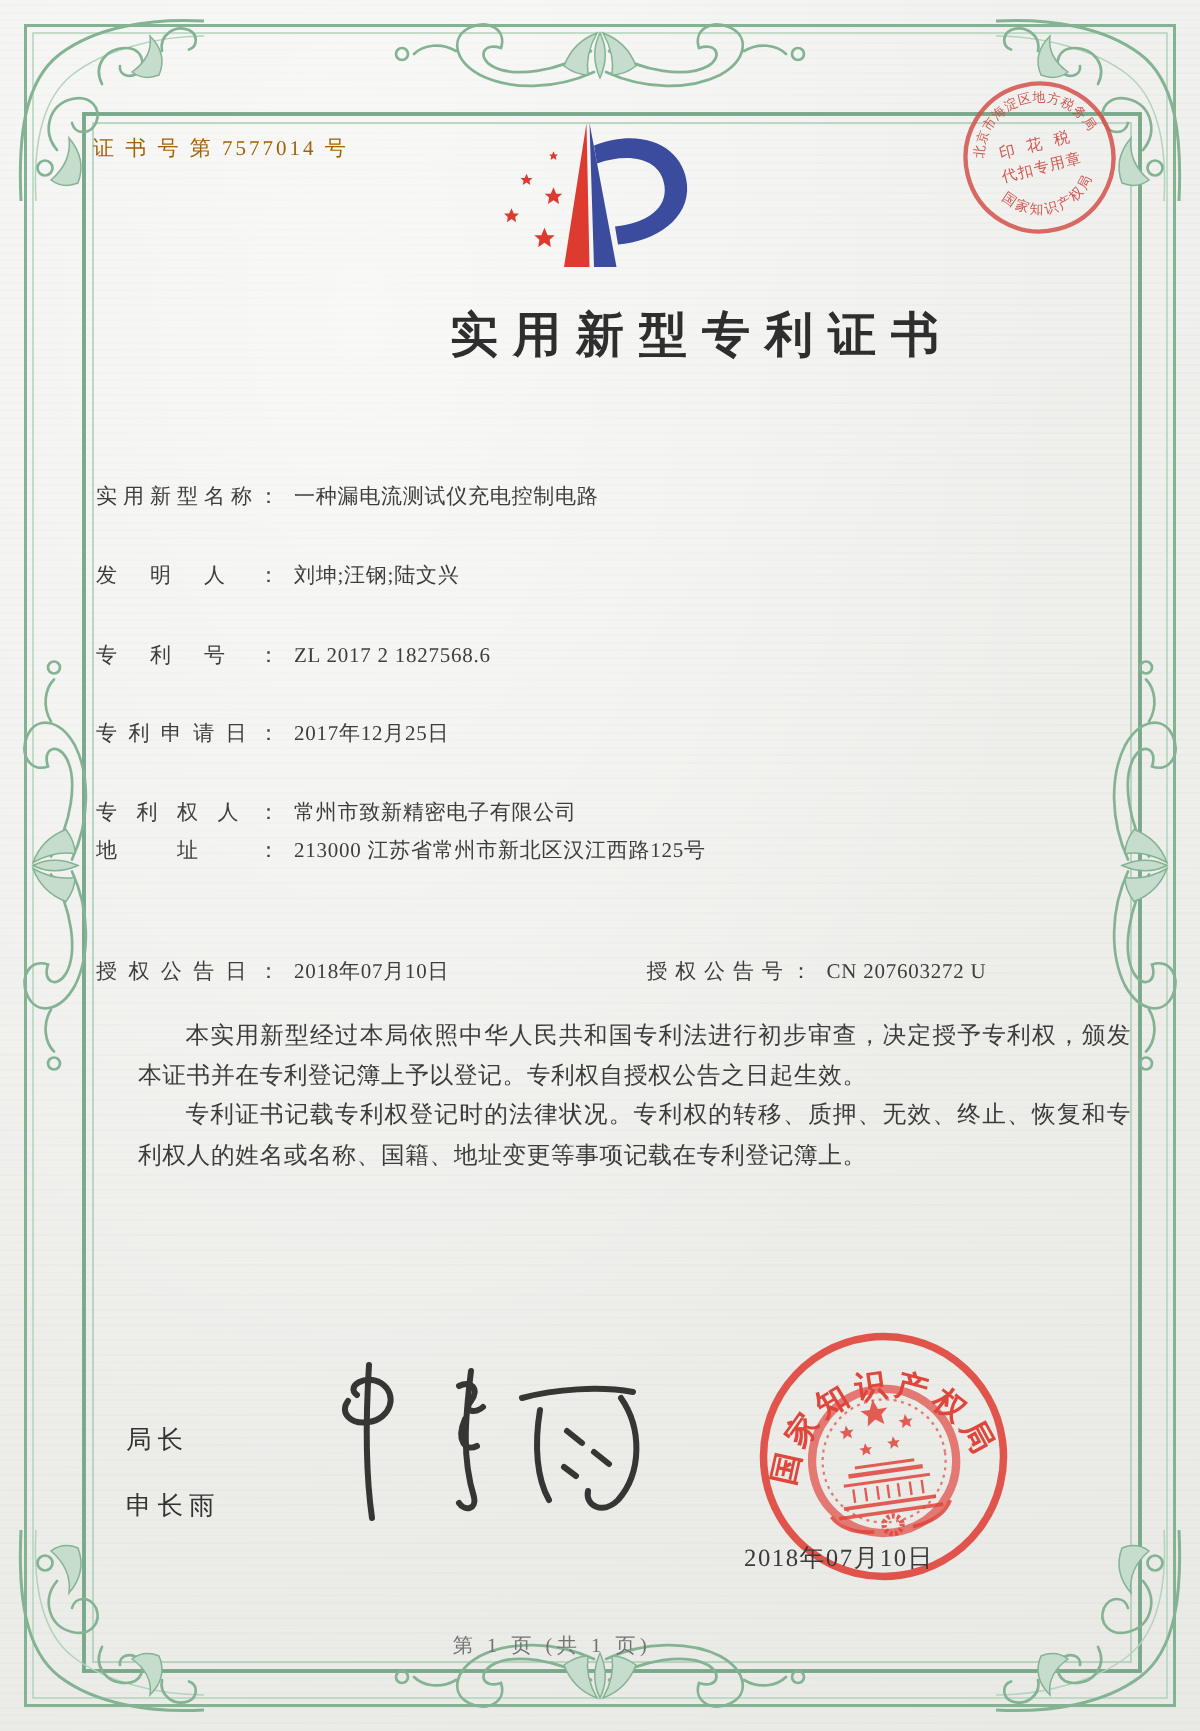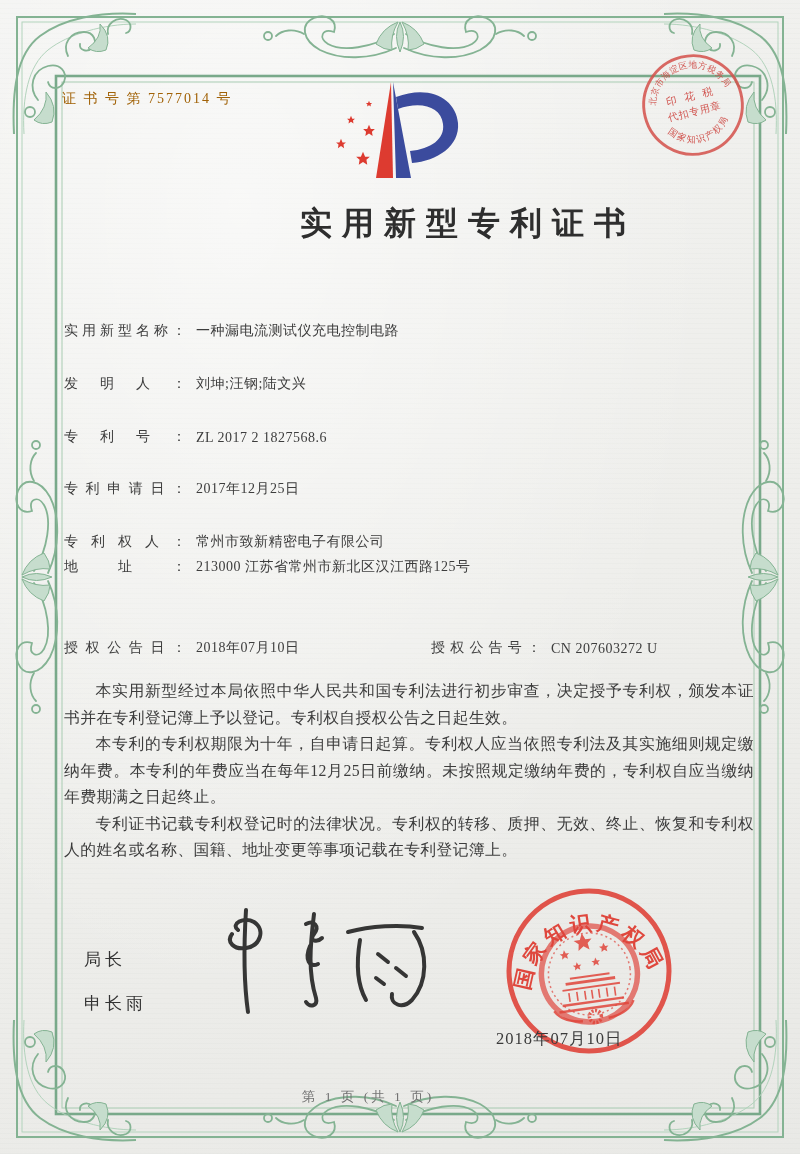--- a/index.html
+++ b/index.html
@@ -20,21 +20,21 @@
   .leaf{fill:#c6ddcd;stroke:#84b393;stroke-width:1;}
   .if1{stroke:#79a98a;stroke-width:2.6;fill:none;}
   .if2{stroke:#a8cbb2;stroke-width:1;fill:none;}
   
   .certno{font-size:14px;letter-spacing:2px;color:#a16207;}
   .title{font-size:32px;letter-spacing:10px;font-weight:600;color:#2e2e2e;text-align:right;width:636px;}
   .frow{font-size:14px;color:#3d3d3d;white-space:nowrap;}
   .flabel{display:inline-block;width:122px;text-align:justify;text-align-last:justify;text-justify:inter-character;vertical-align:bottom;}
   .fvalue{margin-left:10px;letter-spacing:.5px;}
   .bodytext{width:690px;font-size:15.8px;line-height:26.5px;text-align:justify;color:#3c3c3c;letter-spacing:.4px;}
-  .bodytext p{margin:0;text-indent:2em;}
+  .bodytext p{margin:0;text-indent:2em;padding-left:28px;}
   .sigline{font-size:17px;letter-spacing:4px;color:#333;}
   .sealdate{font-size:16.5px;letter-spacing:1px;color:#3a3a3a;}
   .footer{font-size:13.5px;letter-spacing:3px;color:#737373;text-align:center;width:736px;}
   .stampTxt{fill:rgba(206,72,66,.92);}
   .sealTxt{fill:rgba(222,62,52,.95);font-weight:bold;}
 </style>
 </head>
 <body>
 
 <svg class="abs" style="left:0;top:0;" width="800" height="1154" viewBox="0 0 800 1154" aria-hidden="true">
@@ -131,21 +131,20 @@
 </div>
 <div class="abs frow" style="left:64px;top:639px;">
   <span class="flabel">授权公告日：</span><span class="fvalue">2018年07月10日</span>
 </div>
 <div class="abs frow" style="left:431px;top:639px;">
   <span class="flabel" style="width:110px;">授权公告号：</span><span class="fvalue">CN 207603272 U</span>
 </div>
 
 <div class="abs bodytext" style="left:64px;top:678px;">
   <p>本实用新型经过本局依照中华人民共和国专利法进行初步审查，决定授予专利权，颁发本证书并在专利登记簿上予以登记。专利权自授权公告之日起生效。</p>
-  <p>本专利的专利权期限为十年，自申请日起算。专利权人应当依照专利法及其实施细则规定缴纳年费。本专利的年费应当在每年12月25日前缴纳。未按照规定缴纳年费的，专利权自应当缴纳年费期满之日起终止。</p>
   <p>专利证书记载专利权登记时的法律状况。专利权的转移、质押、无效、终止、恢复和专利权人的姓名或名称、国籍、地址变更等事项记载在专利登记簿上。</p>
 </div>
 
 <div class="abs sigline" style="left:84px;top:948px;">局长</div>
 <div class="abs sigline" style="left:84px;top:992px;">申长雨</div>
 
 <svg class="abs" style="left:210px;top:902px;" width="230" height="118" viewBox="0 0 230 118">
   <g fill="none" stroke="#1d1d1d" stroke-width="4" stroke-linecap="round" opacity="0.88">
     <path d="M28,28 C20,22 34,14 44,20 C56,28 50,44 36,46 C24,48 16,40 22,32"></path>
     <path d="M36,8 C34,40 33,75 38,110"></path>

